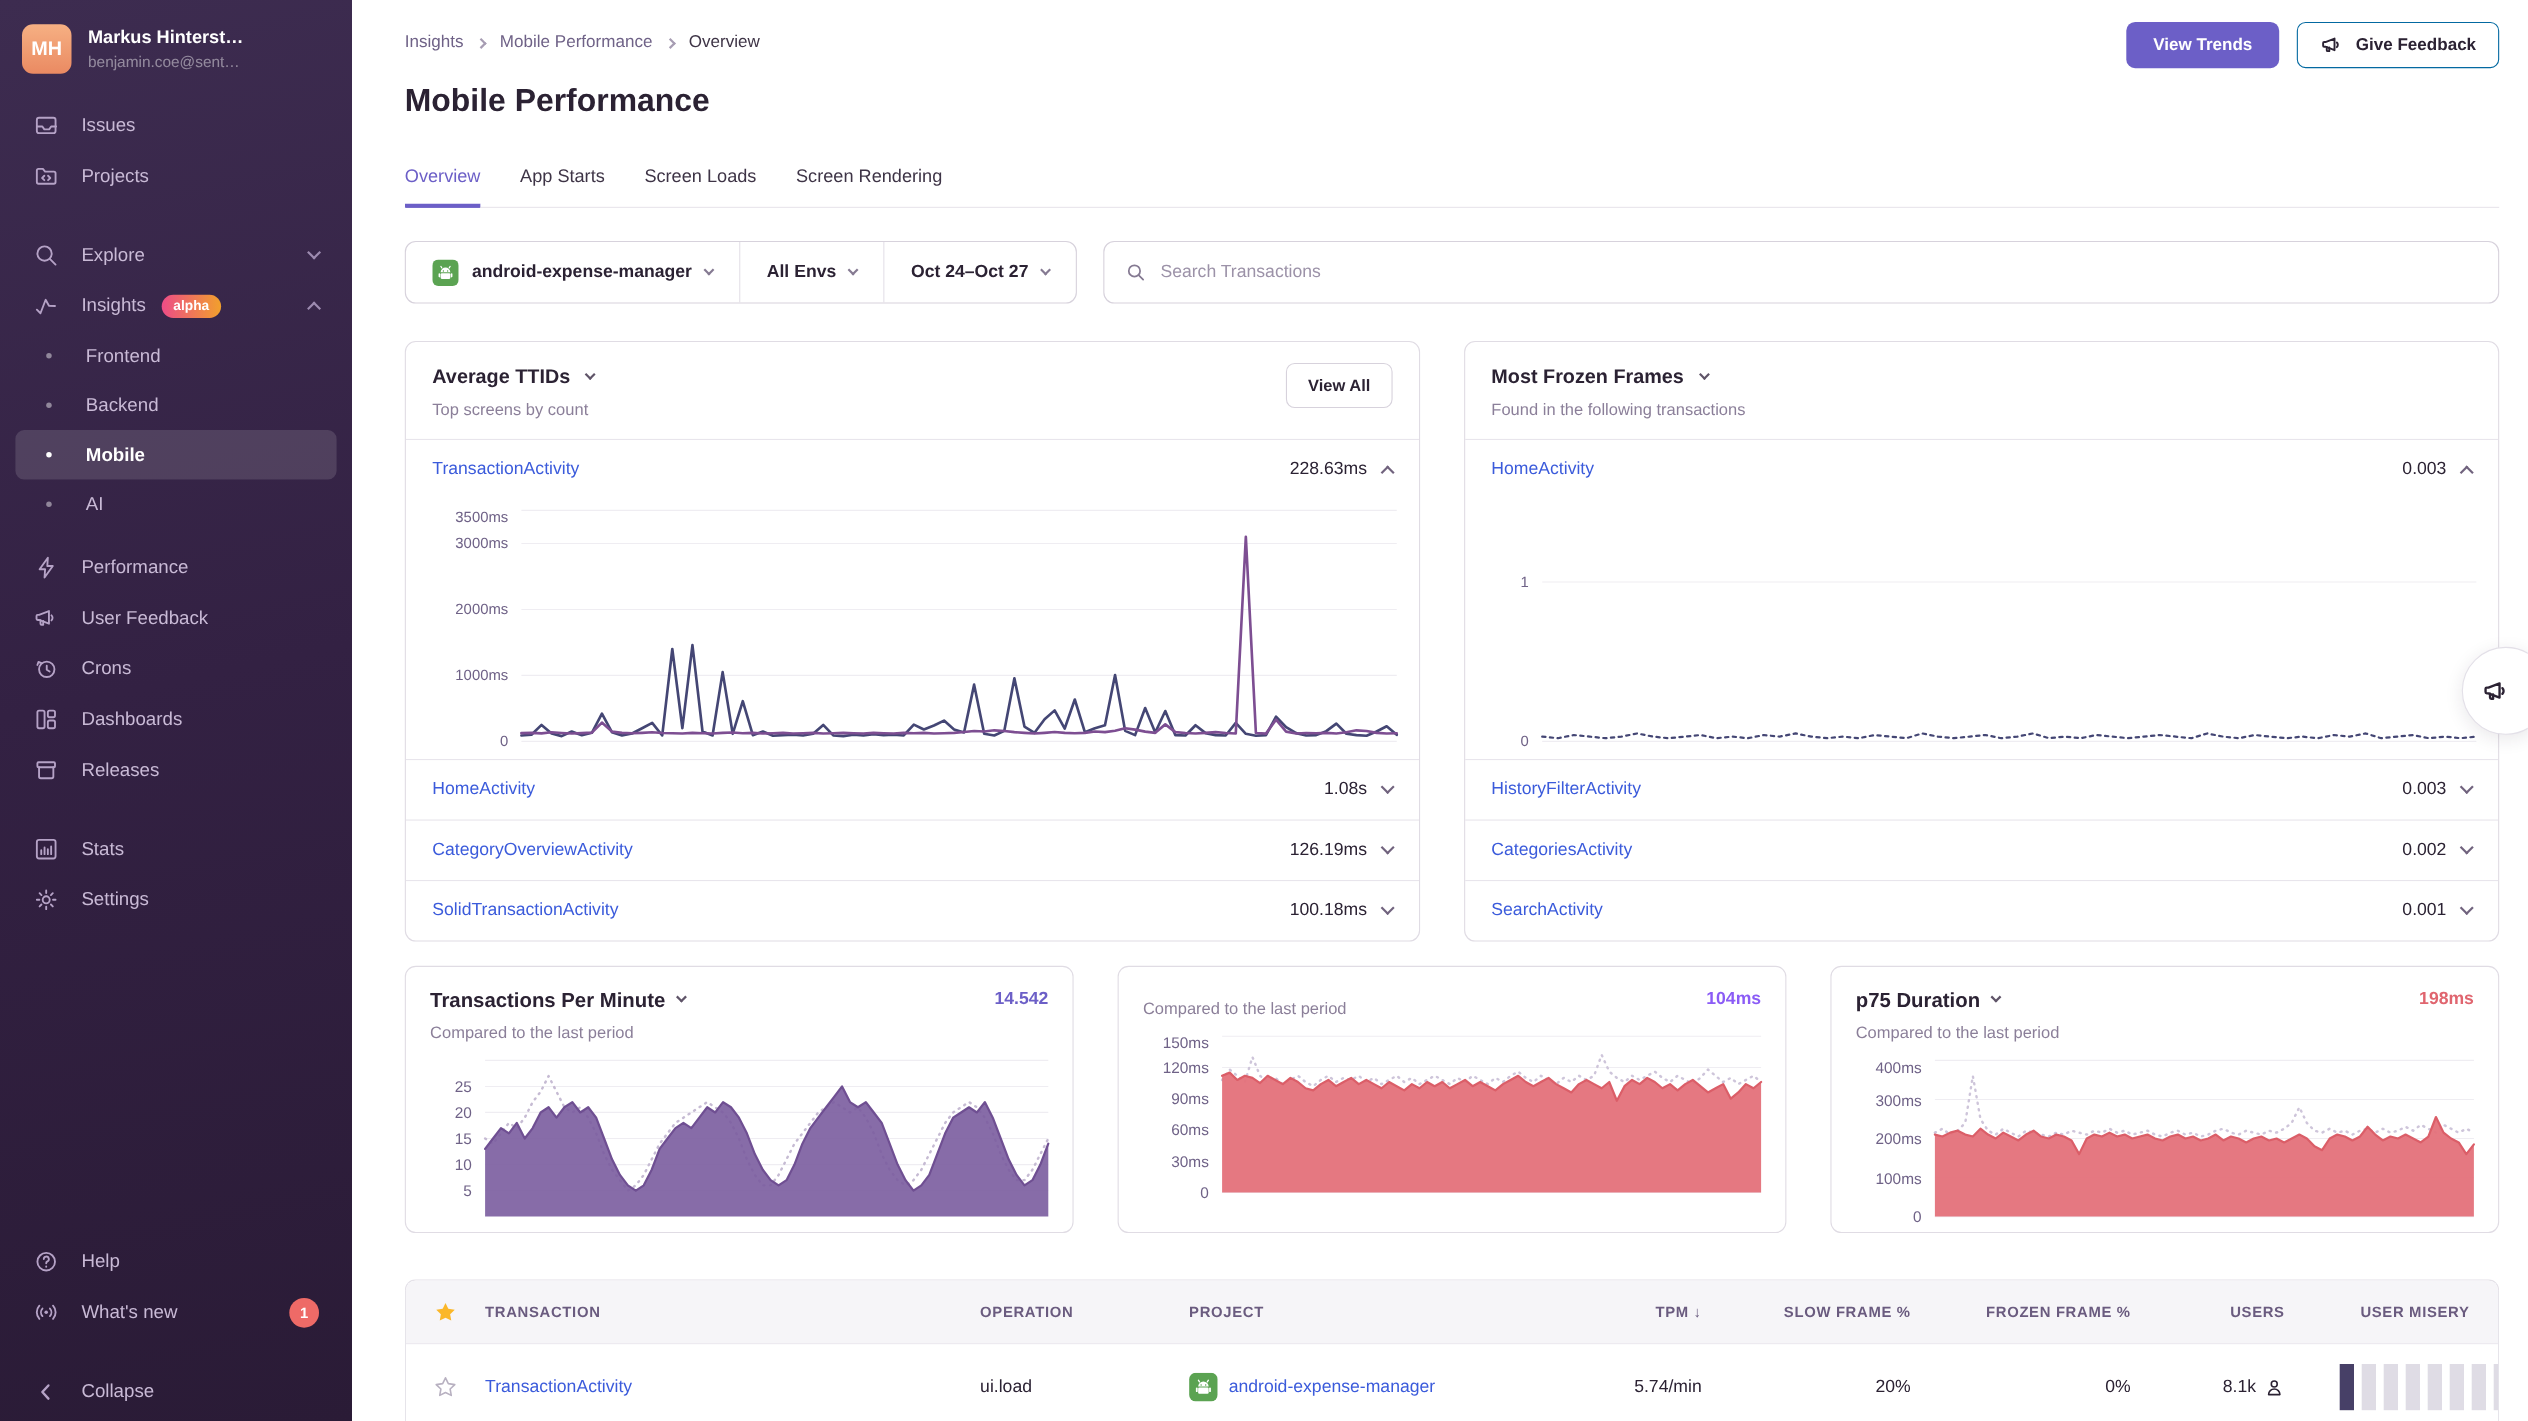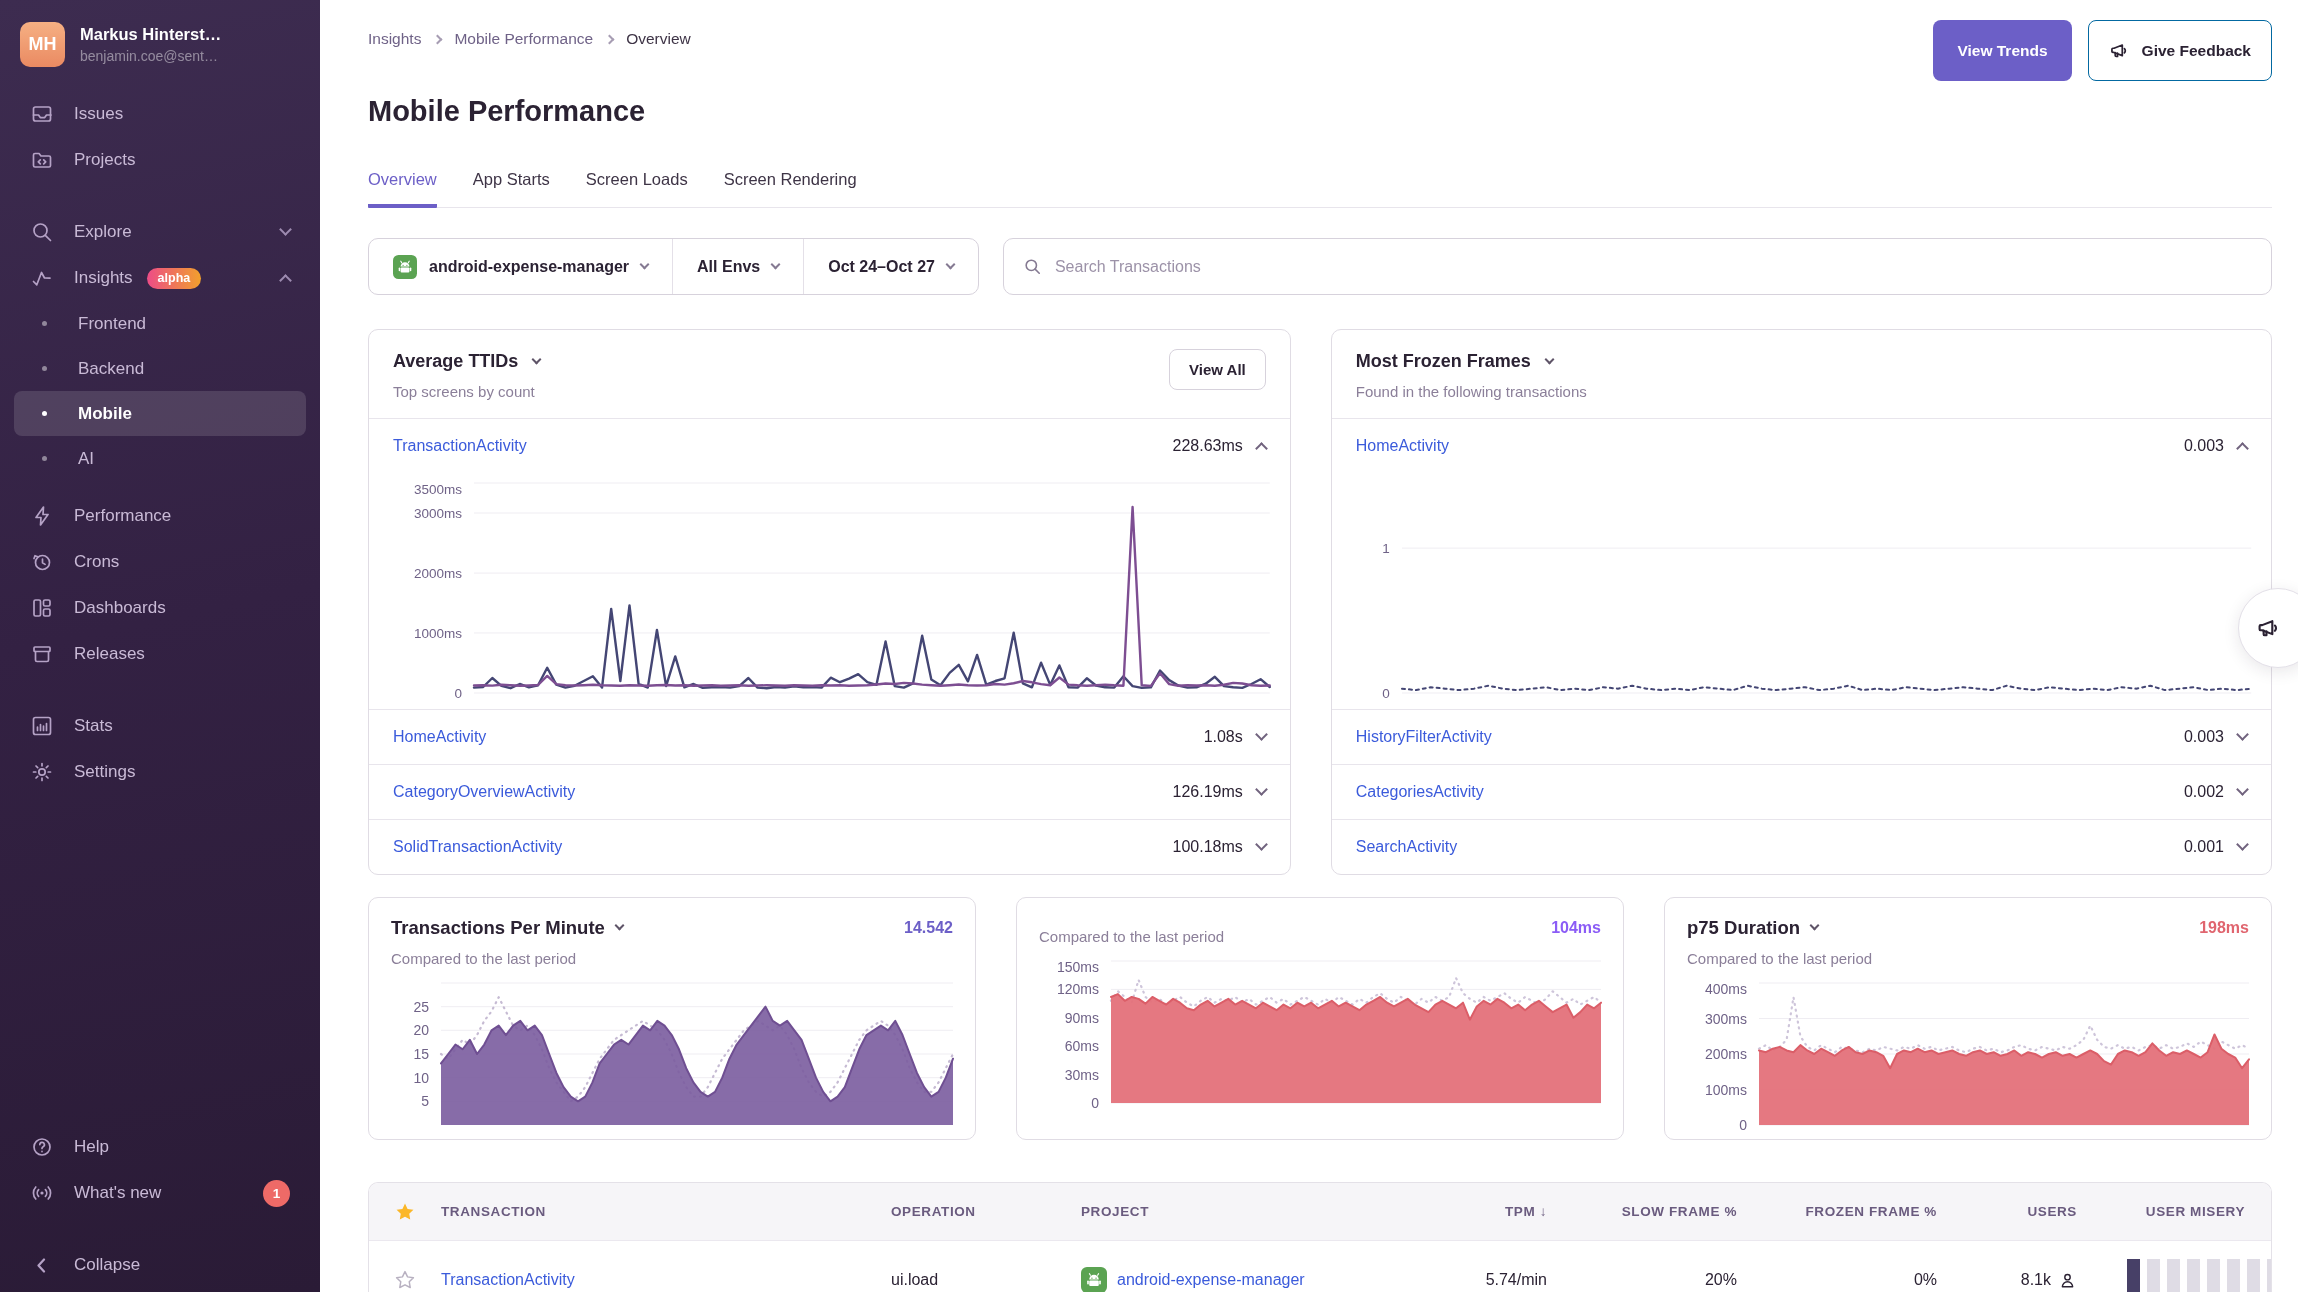--- a/index.html
+++ b/index.html
@@ -32,21 +32,21 @@
   .sfooter { position:absolute; left:14px; right:14px; bottom:4px; }
   .badge-red { margin-left:auto; width:27px; height:27px; border-radius:50%; background:#EE6A67; color:#fff; font-size:13.5px; font-weight:700; display:flex; align-items:center; justify-content:center; }
 
   
   .main { position:absolute; left:320px; top:0; right:0; bottom:0; padding:0 26px 0 48px; background:#fff; }
   .topbar { display:flex; justify-content:space-between; align-items:flex-start; margin-top:20px; }
   .breadcrumb { display:flex; align-items:center; gap:13px; font-size:15.5px; color:#6F6287; padding-top:10px; }
   .crumb.current { color:#3E3446; }
   .crumb-sep { color:#A79DB3; }
   .actions { display:flex; gap:16px; }
-  .btn { height:61px; border-radius:8px; display:flex; align-items:center; font-size:15.5px; font-weight:700; cursor:pointer; }
+  .btn { height:42px; border-radius:8px; display:flex; align-items:center; font-size:15.5px; font-weight:700; cursor:pointer; }
   .btn-primary { background:#6C5FC7; color:#fff; padding:0 24px; }
   .btn-secondary { background:#fff; color:#2B2233; border:1px solid #0369a1; padding:0 20px; gap:11px; }
   .page-title { margin-top:14px; font-size:29px; font-weight:700; color:#2B2233; }
   .tabs { display:flex; gap:36px; margin-top:42px; border-bottom:1px solid #E8E5EC; }
   .tab { padding-bottom:15px; font-size:16.5px; color:#3E3446; border-bottom:4px solid transparent; margin-bottom:-1px; border-radius:1px; cursor:pointer; }
   .tab.active { color:#6C5FC7; border-bottom-color:#6C5FC7; font-weight:400; }
 
   .filter-row { display:flex; gap:24px; margin-top:30px; }
   .seg { display:flex; align-items:stretch; border:1px solid #D7D2DC; border-radius:10px; height:57px; background:#fff; }
   .seg-item { display:flex; align-items:center; gap:12px; padding:0 24px; font-weight:700; font-size:16px; color:#2B2233; cursor:pointer; }
@@ -174,20 +174,28 @@
     <div class="vgap12"></div>
 
     <div class="item">
       <span class="nicon"><svg viewBox="0 0 24 24" class="icon-stroke">
             <path d="M13.5 3L6 13.5h5L10.5 21L18 10.5h-5z"></path>
           </svg></span>
       <span class="lbl">Performance</span>
     </div>
     <div class="item">
       <span class="nicon"><svg viewBox="0 0 24 24" class="icon-stroke">
+            <path d="M14.5 5.5L5.5 9H4.2a1 1 0 0 0-1 1v2.6a1 1 0 0 0 1 1h1.3l9 3.4z"></path>
+            <path d="M6.8 13.8V17a1 1 0 0 0 1 1h1.5v-3.6"></path>
+            <path d="M16.8 9.4a3.2 3.2 0 0 1 0 4.6"></path>
+          </svg></span>
+      <span class="lbl">User Feedback</span>
+    </div>
+    <div class="item">
+      <span class="nicon"><svg viewBox="0 0 24 24" class="icon-stroke">
             <circle cx="12.5" cy="12.5" r="7"></circle>
             <path d="M12.5 9.2v3.6l2.6 1.6"></path>
             <path d="M4 8.5l1-2.8 2.7 1.1"></path>
           </svg></span>
       <span class="lbl">Crons</span>
     </div>
     <div class="item">
       <span class="nicon"><svg viewBox="0 0 24 24" class="icon-stroke">
             <rect x="4" y="4" width="6.5" height="16" rx="1.5"></rect>
             <rect x="13.5" y="4" width="6.5" height="6" rx="1.5"></rect>

